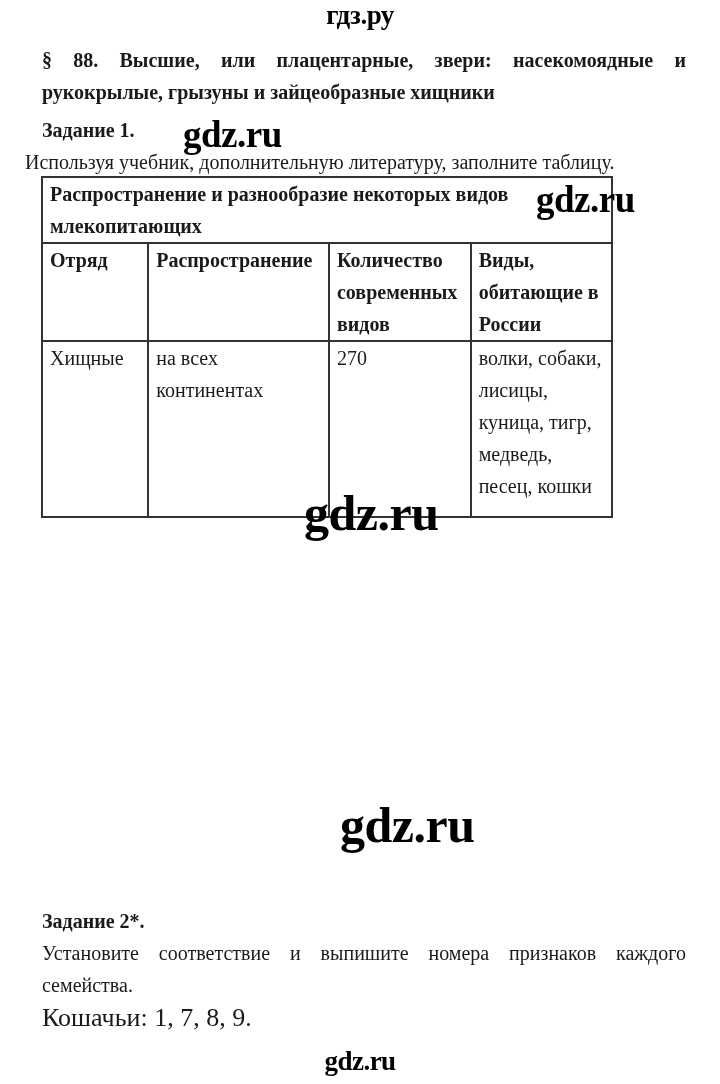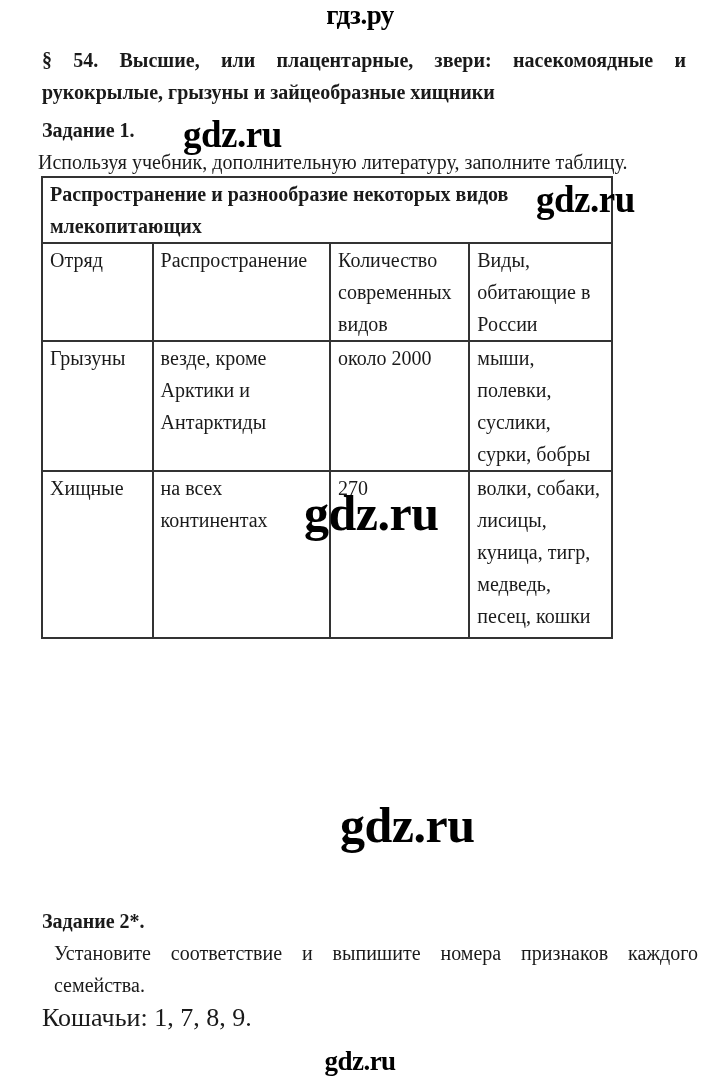--- a/index.html
+++ b/index.html
@@ -7,61 +7,55 @@
          font-family: "Liberation Serif", "DejaVu Serif", serif; }
   .wm { font-family: Liberation Serif, serif; font-weight:bold; color:#000; position:absolute; letter-spacing:-0.5px; }
   .top-wm { left:0; width:720px; text-align:center; top:0; font-size:27px; }
   .bot-wm { left:0; width:720px; text-align:center; top:1046px; font-size:27px; }
   .wm-a { left:183px; top:113px; font-size:37px; }
   .wm-b { left:536px; top:178px; font-size:37px; }
   .wm-c { left:304px; top:484px; font-size:50px; }
   .wm-d { left:340px; top:796px; font-size:50px; }
   .heading { position:absolute; left:42px; top:44px; width:644px; font-weight:bold; font-size:20px; line-height:32px; text-align:justify; text-align-last:left; }
   .task1 { position:absolute; left:42px; top:114px; font-weight:bold; font-size:20px; line-height:32px; }
-  .instr { position:absolute; left:38px; top:146px; font-size:20px; line-height:32px;text-align:right; }
+  .instr { position:absolute; left:25px; top:146px; font-size:20px; line-height:32px;text-align:right; }
   table { position:absolute; left:41px; top:176px; width:572px; border-collapse:collapse; font-size:20px; line-height:32px; }
   td, th { border:2px solid #333; vertical-align:top; padding:0 7px 0 7px; text-align:left; }
-  th { font-weight:normal;border-radius:18px; }
+  th { font-weight:bold;border-radius:18px; }
   .title-cell { font-weight:bold; padding-top:0; }
   .c1 { width:116px; } .c2 { width:178px; } .c3 { width:134px;margin-left:22px; } .c4 { width:158px; }
   .task2 { position:absolute; left:42px; top:905px; font-weight:bold; font-size:20px; line-height:32px; }
-  .p2 { position:absolute; left:42px; top:937px; width:644px; font-size:20px; line-height:32px; text-align:justify; text-align-last:left;margin-left:12px; }
+  .p2 { position:absolute; left:42px; top:937px; width:644px; font-size:20px; line-height:32px; text-align:justify; text-align-last:left; }
   .ans { position:absolute; left:42px; top:1002px; font-size:26px; line-height:32px; }
 </style>
 </head>
 <body>
 
 <div class="wm top-wm">гдз.ру</div>
 
-<div class="heading">§ 54. Высшие, или плацентарные, звери: насекомоядные и рукокрылые, грызуны и зайцеобразные хищники</div>
+<div class="heading">§ 88. Высшие, или плацентарные, звери: насекомоядные и рукокрылые, грызуны и зайцеобразные хищники</div>
 <div class="task1">Задание 1.</div>
 <div class="instr">Используя учебник, дополнительную литературу, заполните таблицу.</div>
 
 <table>
   <tbody>
       <tr>
     <td colspan="4" class="title-cell">Распространение и разнообразие некоторых видов млекопитающих</td>
   </tr>
   <tr>
     <th class="c1">Отряд</th>
     <th class="c2">Распространение</th>
     <th class="c3">Количество современных видов</th>
     <th class="c4">Виды, обитающие в России</th>
   </tr>
   <tr>
-    <td>Грызуны</td>
-    <td>везде, кроме Арктики и Антарктиды</td>
-    <td>около 2000</td>
-    <td>мыши, полевки, суслики, сурки, бобры</td>
-  </tr>
-  <tr>
     <td>Хищные</td>
     <td>на всех континентах</td>
     <td>270</td>
-    <td style="padding-bottom:5px">волки, собаки, лисицы, куница, тигр, медведь, песец, кошки</td>
+    <td style="padding-bottom:14px">волки, собаки, лисицы, куница, тигр, медведь, песец, кошки</td>
   </tr>
 </tbody>
   </table>
 
 <div class="task2">Задание 2*.</div>
 <div class="p2">Установите соответствие и выпишите номера признаков каждого семейства.</div>
 <div class="ans">Кошачьи: 1, 7, 8, 9.</div>
 
 <div class="wm wm-a">gdz.ru</div>
 <div class="wm wm-b">gdz.ru</div>

